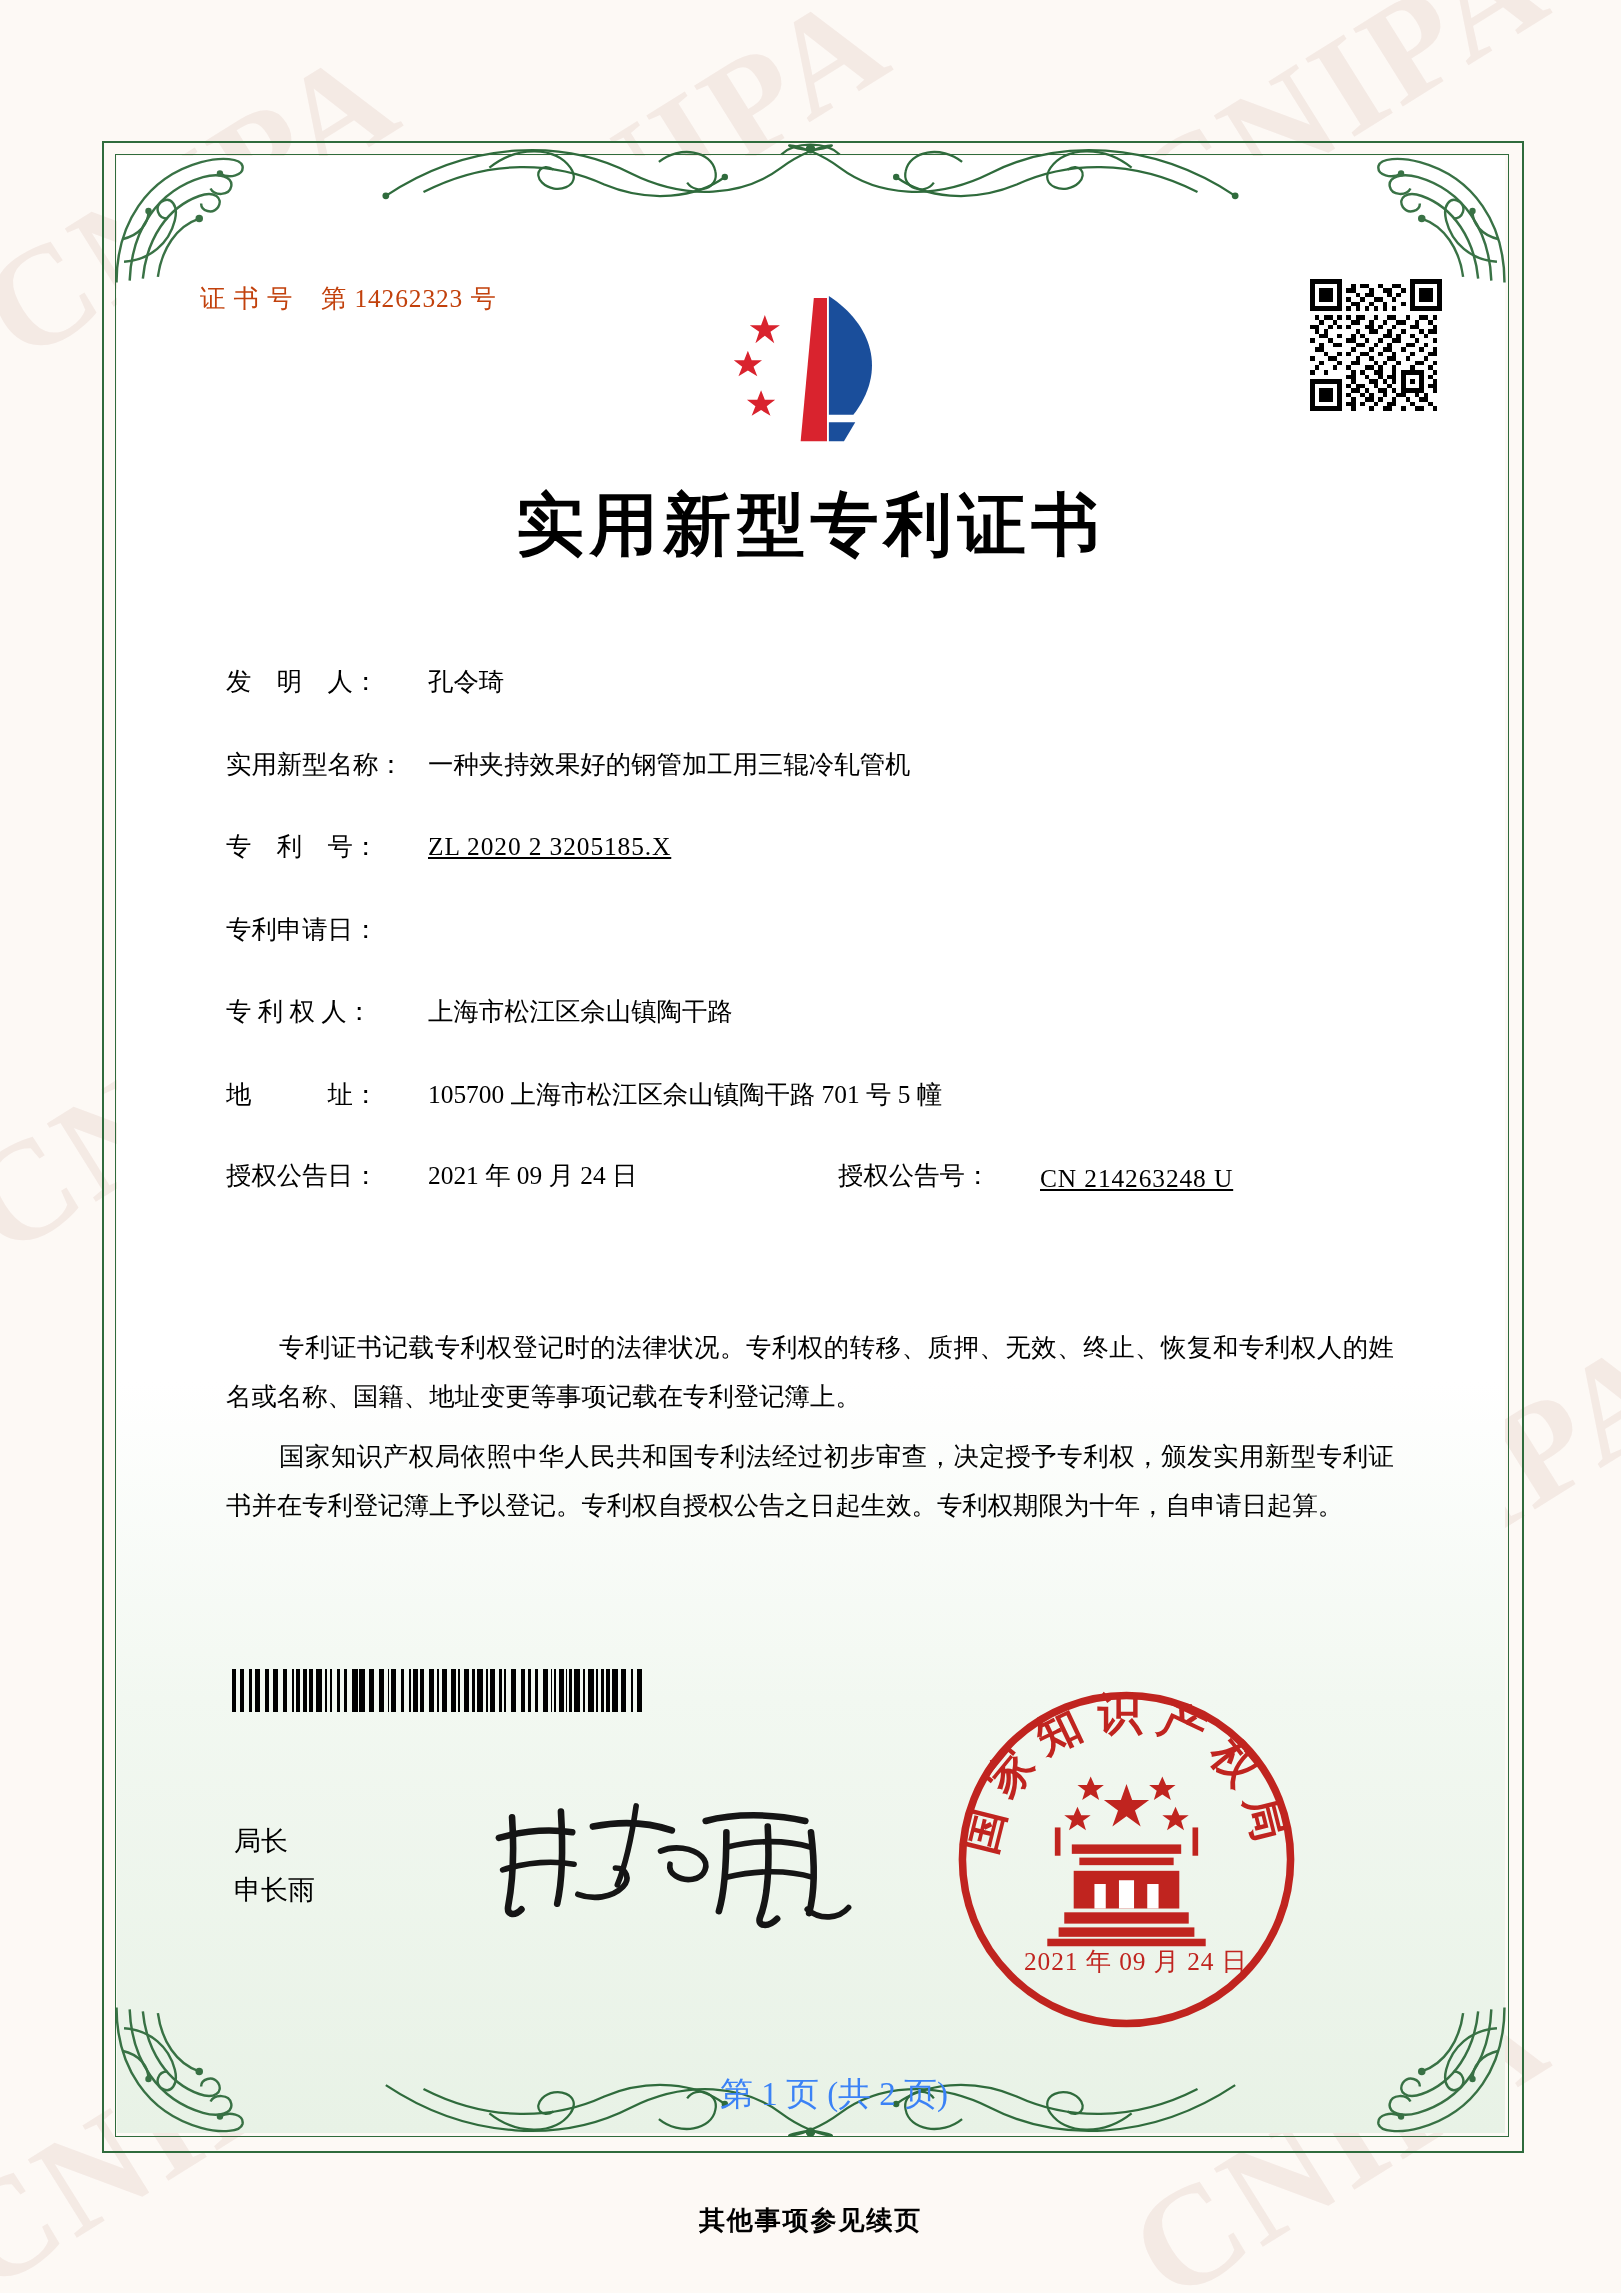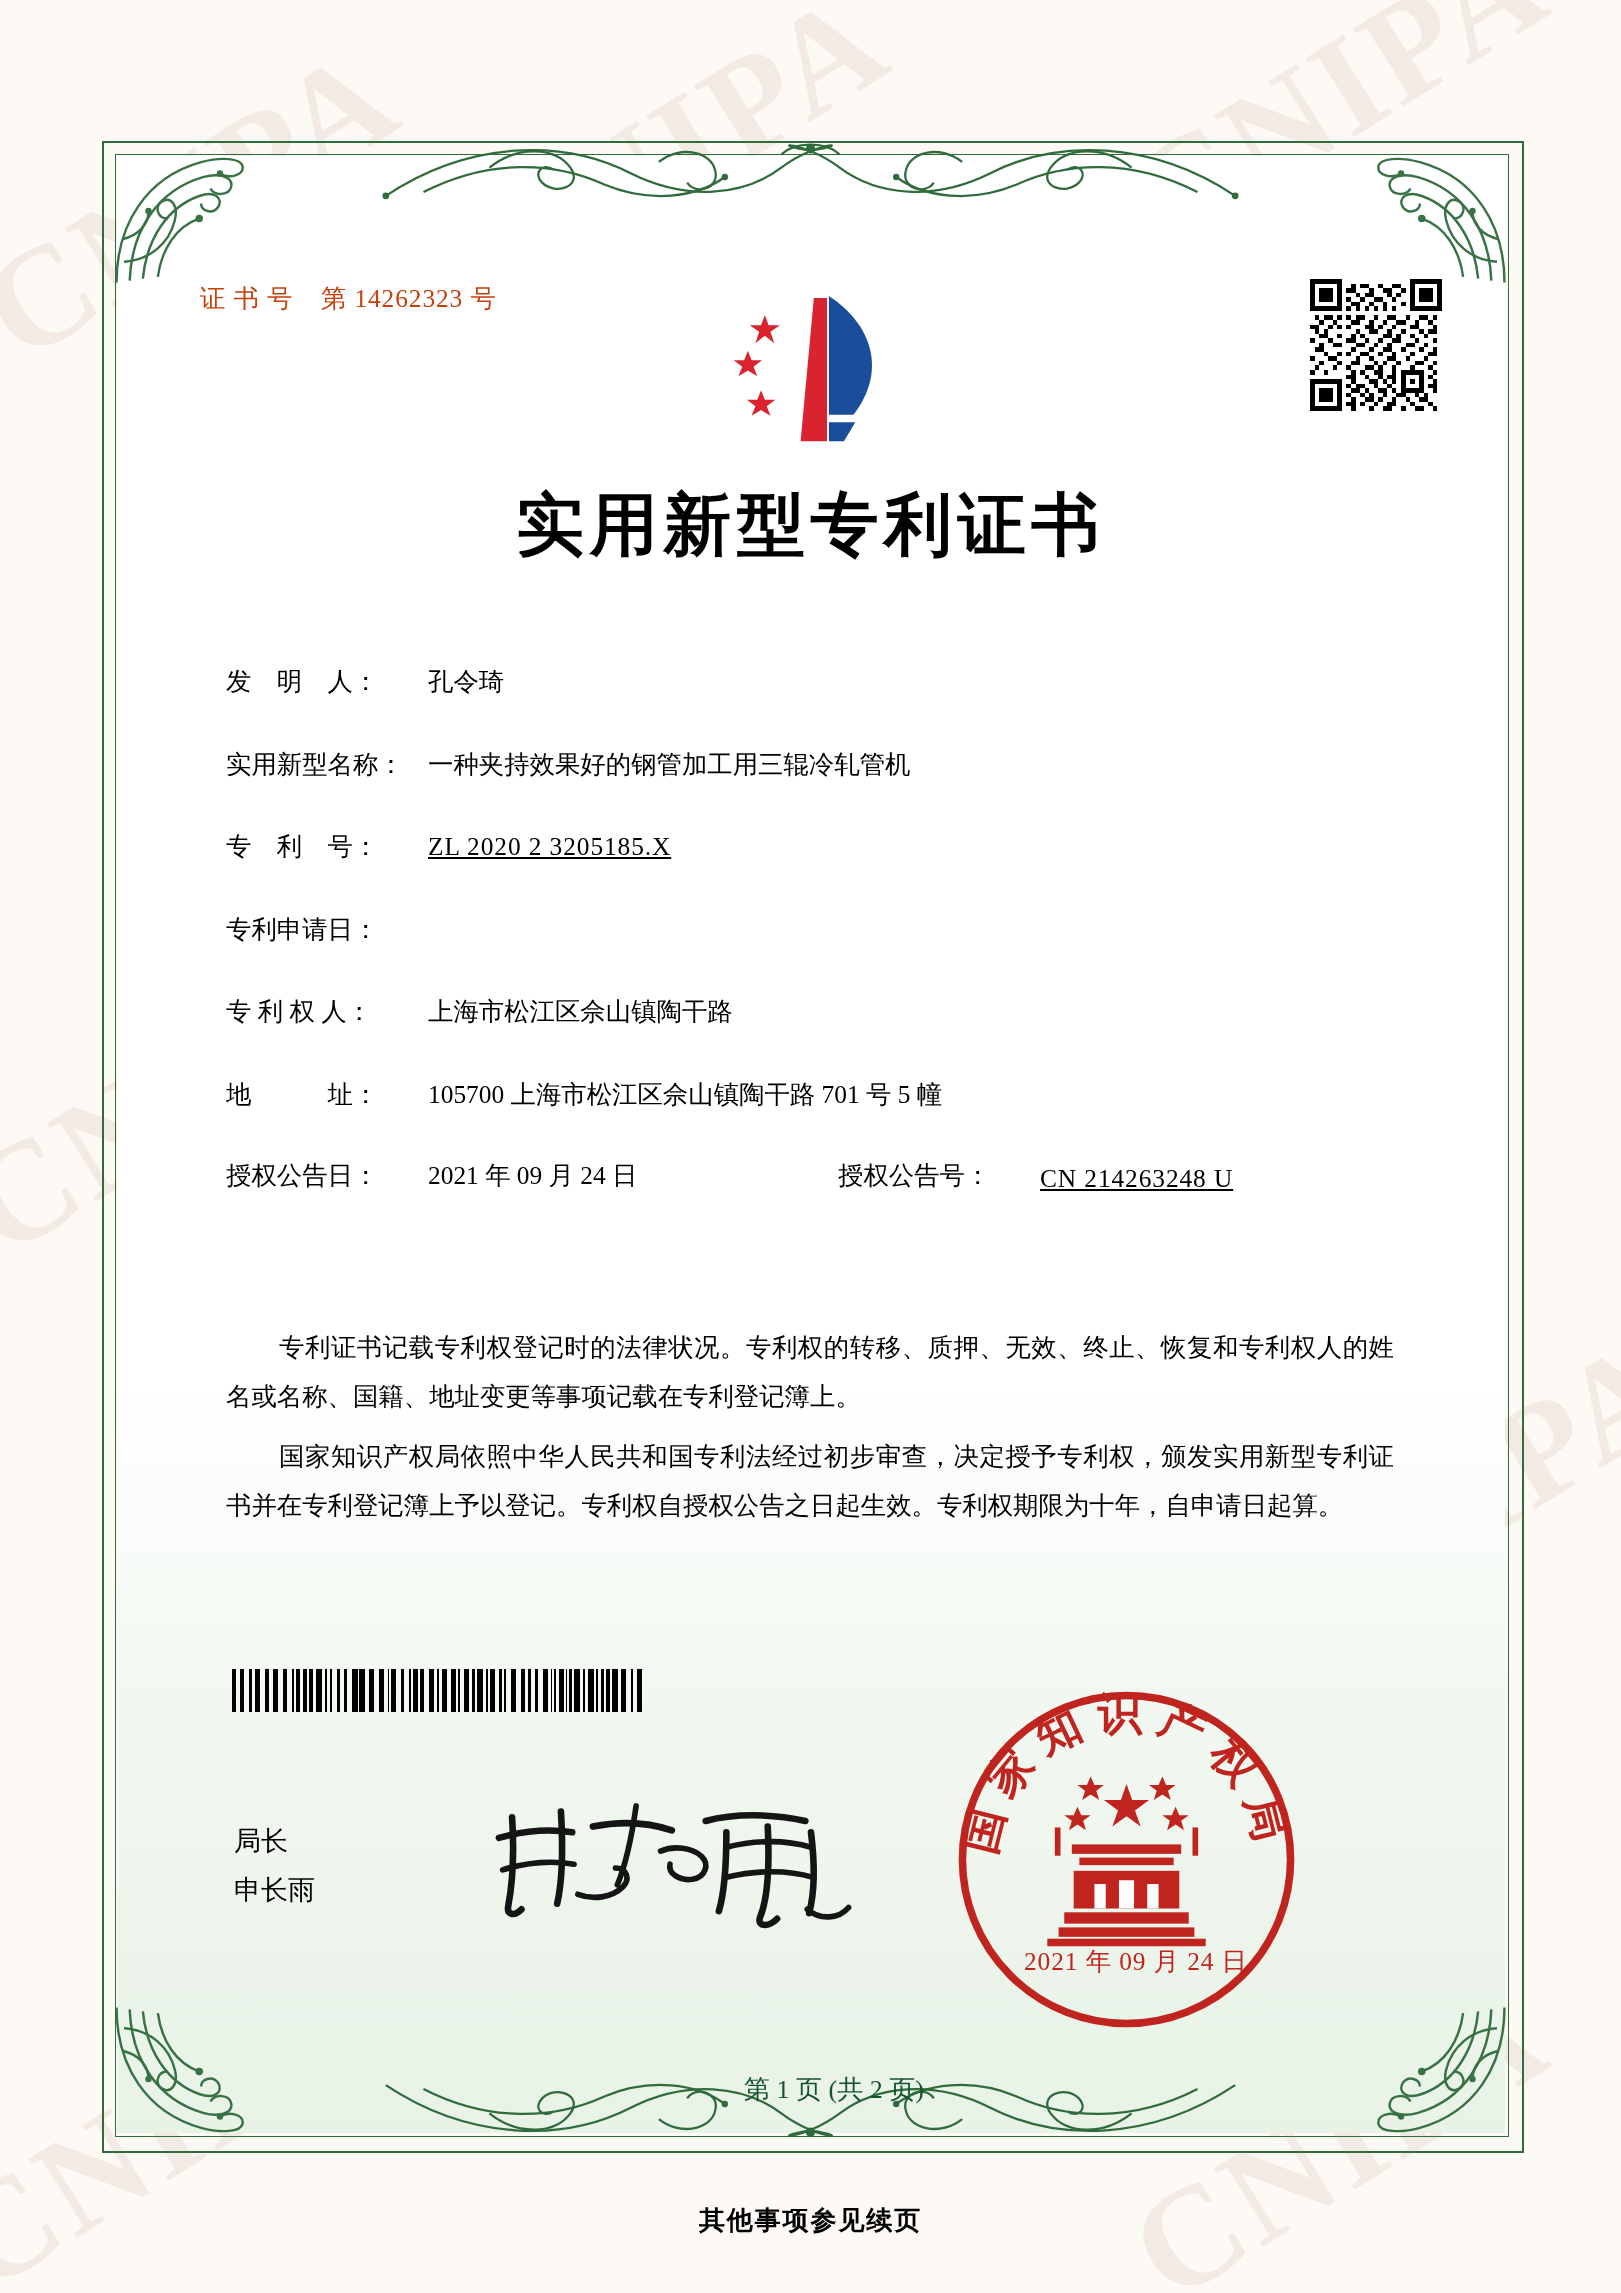--- a/index.html
+++ b/index.html
@@ -228,22 +228,22 @@
     color: #c0241f;
     letter-spacing: 0.9px;
   }
 
   .page-no {
     position: absolute;
     left: 0;
     right: 0;
     top: 2072px;
     text-align: center;
-    font-size: 26px;
-    color: #14532d;
+    font-size: 33px;
+    color: #3b82f6;
     padding-left: 47px;
   }
 
   .footnote {
     position: absolute;
     left: 0;
     right: 0;
     top: 2203px;
     text-align: center;
     font-size: 26px;

